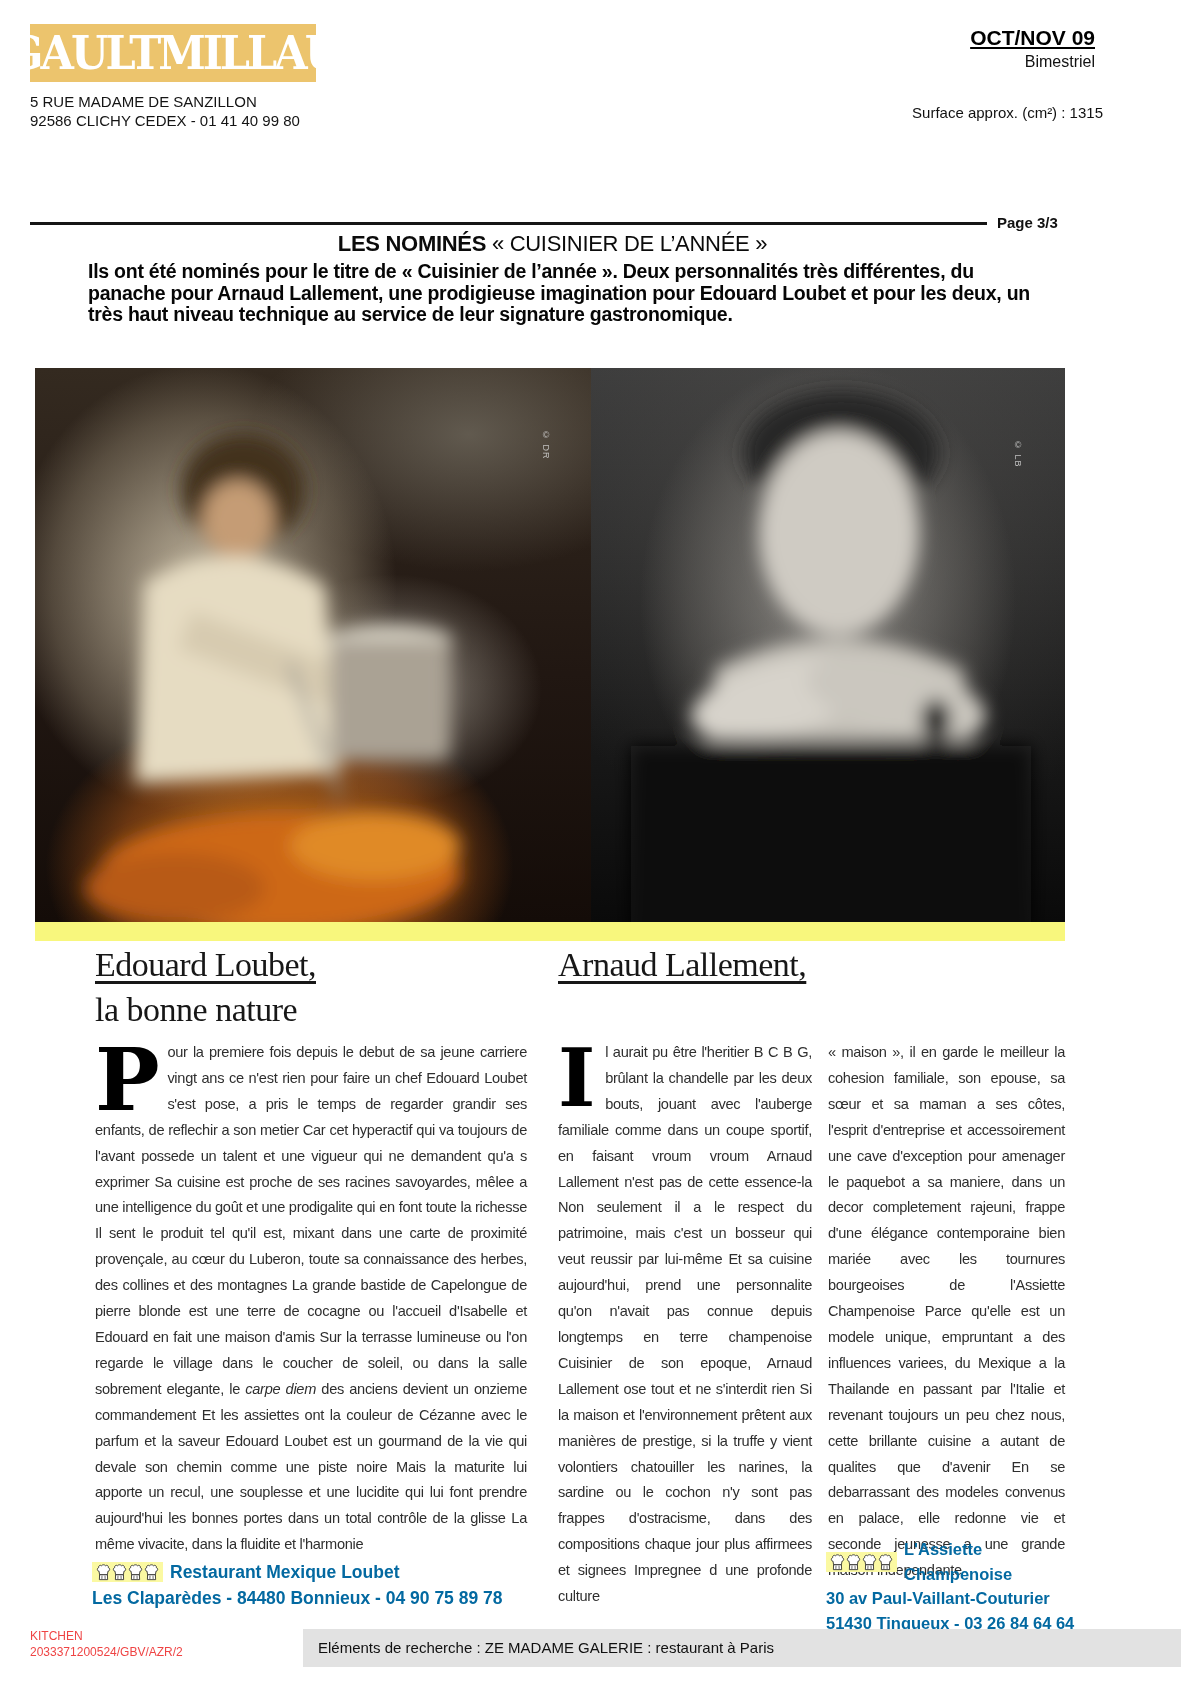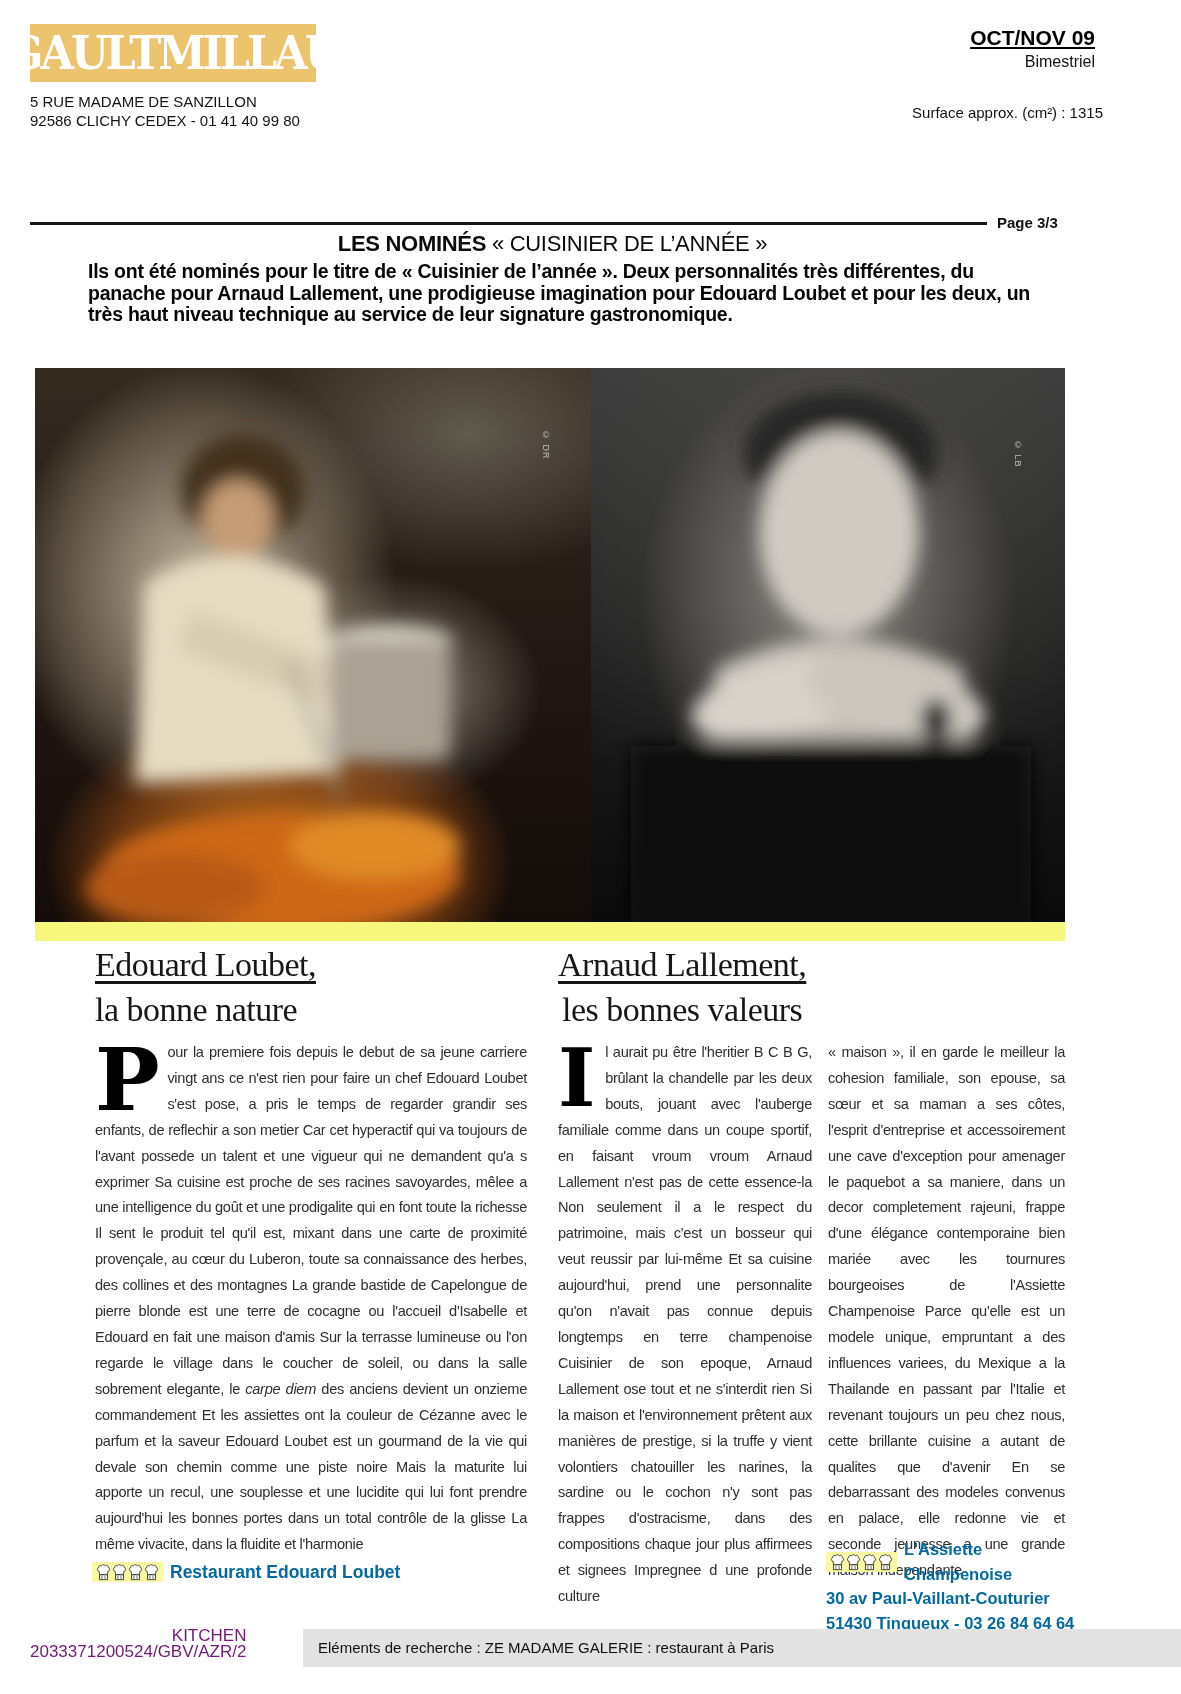--- a/index.html
+++ b/index.html
@@ -73,21 +73,21 @@
   
   .resto{font-weight:bold;color:#0369a1;}
   .resto-left{left:92px;top:1559px;width:470px;font-size:17.5px;line-height:26px;}
   .resto-right{left:826px;top:1537px;width:260px;font-size:16.5px;line-height:24.5px;}
   .toque-row{display:flex;align-items:center;gap:7px;}
   .toques{background:#fbf9a2;padding:2px 4px 1px 4px;display:inline-flex;gap:1px;
     align-items:flex-end;}
   .toques svg{width:15px;height:17px;display:block;}
 
   
-  .ref{left:30px;top:1628px;font-size:17px;line-height:16px;color:#701a75;text-align:right;}
+  .ref{left:30px;top:1628px;font-size:12px;line-height:16px;color:#ef4444;}
   .search-box{left:303px;top:1629px;width:878px;height:38px;background:#e2e2e2;}
   .search-text{padding:10px 0 0 15px;font-size:15px;color:#101010;}
 </style>
 </head>
 <body>
 
 <div class="abs logo-box">
   <span class="logo-text">GAULTMILLAU</span>
 </div>
 <div class="abs address">
@@ -152,21 +152,20 @@
 </div>
 <div class="credit credit-left">© DR</div>
 <div class="credit credit-right">© LB</div>
 
 <div class="abs heading heading-left">
   <div class="u">Edouard Loubet,</div>
   <div>la bonne nature</div>
 </div>
 <div class="abs heading heading-right">
   <div class="u">Arnaud Lallement,</div>
-  <div>les bonnes valeurs</div>
 </div>
 
 <div class="abs bodytext col-left">
   <span class="dropcap">P</span><span>our la premiere fois depuis le debut de sa jeune carriere  vingt ans  ce n'est rien pour faire un chef  Edouard Loubet s'est pose, a pris le temps de regarder grandir ses enfants, de reflechir a son metier  Car cet hyperactif qui va toujours de l'avant possede un talent et une vigueur qui ne demandent qu'a s exprimer  Sa cuisine est proche de ses racines savoyardes, mêlee a une intelligence du goût et une prodigalite qui en font toute la richesse  Il sent le produit tel qu'il est, mixant dans une carte de proximité provençale, au cœur du Luberon, toute sa connaissance des herbes, des collines et des montagnes  La grande bastide de Capelongue de pierre blonde est une terre de cocagne ou l'accueil d'Isabelle et Edouard en fait une maison d'amis  Sur la terrasse lumineuse ou l'on regarde le village dans le coucher de soleil, ou dans la salle sobrement elegante, le </span><span class="ital">carpe diem</span><span> des anciens devient un onzieme commandement  Et les assiettes ont la couleur de Cézanne  avec le parfum et la saveur  Edouard Loubet est un gourmand de la vie qui devale son chemin comme une piste noire  Mais la maturite lui apporte un recul, une souplesse et une lucidite qui lui font prendre aujourd'hui les bonnes portes dans un total contrôle de la glisse  La même vivacite, dans la fluidite et l'harmonie</span>
 </div>
 <div class="abs bodytext col-mid">
   <span class="dropcap i">I</span><span>l aurait pu être l'heritier B C B G, brûlant la chandelle par les deux bouts, jouant avec l'auberge familiale comme dans un coupe sportif, en faisant vroum vroum  Arnaud Lallement n'est pas de cette essence-la  Non seulement il a le respect du patrimoine, mais c'est un bosseur qui veut reussir par lui-même  Et sa cuisine aujourd'hui, prend une personnalite qu'on n'avait pas connue depuis longtemps en terre champenoise  Cuisinier de son epoque, Arnaud Lallement ose tout et ne s'interdit rien  Si la maison et l'environnement prêtent aux manières de prestige, si la truffe y vient volontiers chatouiller les narines, la sardine ou le cochon n'y sont pas frappes d'ostracisme, dans des compositions chaque jour plus affirmees et signees  Impregnee d une profonde culture</span>
 </div>
 <div class="abs bodytext col-right">« maison », il en garde le meilleur  la cohesion familiale, son epouse, sa sœur et sa maman a ses côtes, l'esprit d'entreprise et accessoirement une cave d'exception  pour amenager le paquebot a sa maniere, dans un decor completement rajeuni, frappe d'une élégance contemporaine bien mariée avec les tournures bourgeoises de l'Assiette Champenoise  Parce qu'elle est un modele unique, empruntant a des influences variees, du Mexique a la Thailande en passant par l'Italie et revenant toujours un peu chez nous, cette brillante cuisine a autant de qualites que d'avenir  En se debarrassant des modeles convenus en palace, elle redonne vie et seconde jeunesse a une grande maison independante</div>
 
@@ -191,22 +190,23 @@
         <line x1="8" y1="15.2" x2="7.8" y2="19.6" stroke="#222" stroke-width="0.9"></line>
         <line x1="12" y1="15.2" x2="12.2" y2="19.6" stroke="#222" stroke-width="0.9"></line>
       </svg>
         <svg viewBox="0 0 20 22">
         <path d="M4 9.2 C1.4 9.2 .9 5.4 3.6 4.4 C3 1.9 5.7 .6 7.4 2 C8.3 .3 11.7 .3 12.6 2 C14.3 .6 17 1.9 16.4 4.4 C19.1 5.4 18.6 9.2 16 9.2 L15.2 14 L4.8 14 Z" fill="#fff" stroke="#222" stroke-width="1.1"></path>
         <path d="M4.8 14 L4.5 20.5 L15.5 20.5 L15.2 14 Z" fill="#fff" stroke="#222" stroke-width="1.1"></path>
         <line x1="8" y1="15.2" x2="7.8" y2="19.6" stroke="#222" stroke-width="0.9"></line>
         <line x1="12" y1="15.2" x2="12.2" y2="19.6" stroke="#222" stroke-width="0.9"></line>
       </svg>
       </span>
-    <span>Restaurant Edouard Loubet</span>
-  </div>
+    <span>Restaurant Mexique Loubet</span>
+  </div>
+  <div>Les Claparèdes - 84480 Bonnieux - 04 90 75 89 78</div>
 </div>
 
 <div class="abs resto resto-right">
   <div class="toque-row">
     <span class="toques">
       <svg viewBox="0 0 20 22">
         <path d="M4 9.2 C1.4 9.2 .9 5.4 3.6 4.4 C3 1.9 5.7 .6 7.4 2 C8.3 .3 11.7 .3 12.6 2 C14.3 .6 17 1.9 16.4 4.4 C19.1 5.4 18.6 9.2 16 9.2 L15.2 14 L4.8 14 Z" fill="#fff" stroke="#222" stroke-width="1.1"></path>
         <path d="M4.8 14 L4.5 20.5 L15.5 20.5 L15.2 14 Z" fill="#fff" stroke="#222" stroke-width="1.1"></path>
         <line x1="8" y1="15.2" x2="7.8" y2="19.6" stroke="#222" stroke-width="0.9"></line>
         <line x1="12" y1="15.2" x2="12.2" y2="19.6" stroke="#222" stroke-width="0.9"></line>

